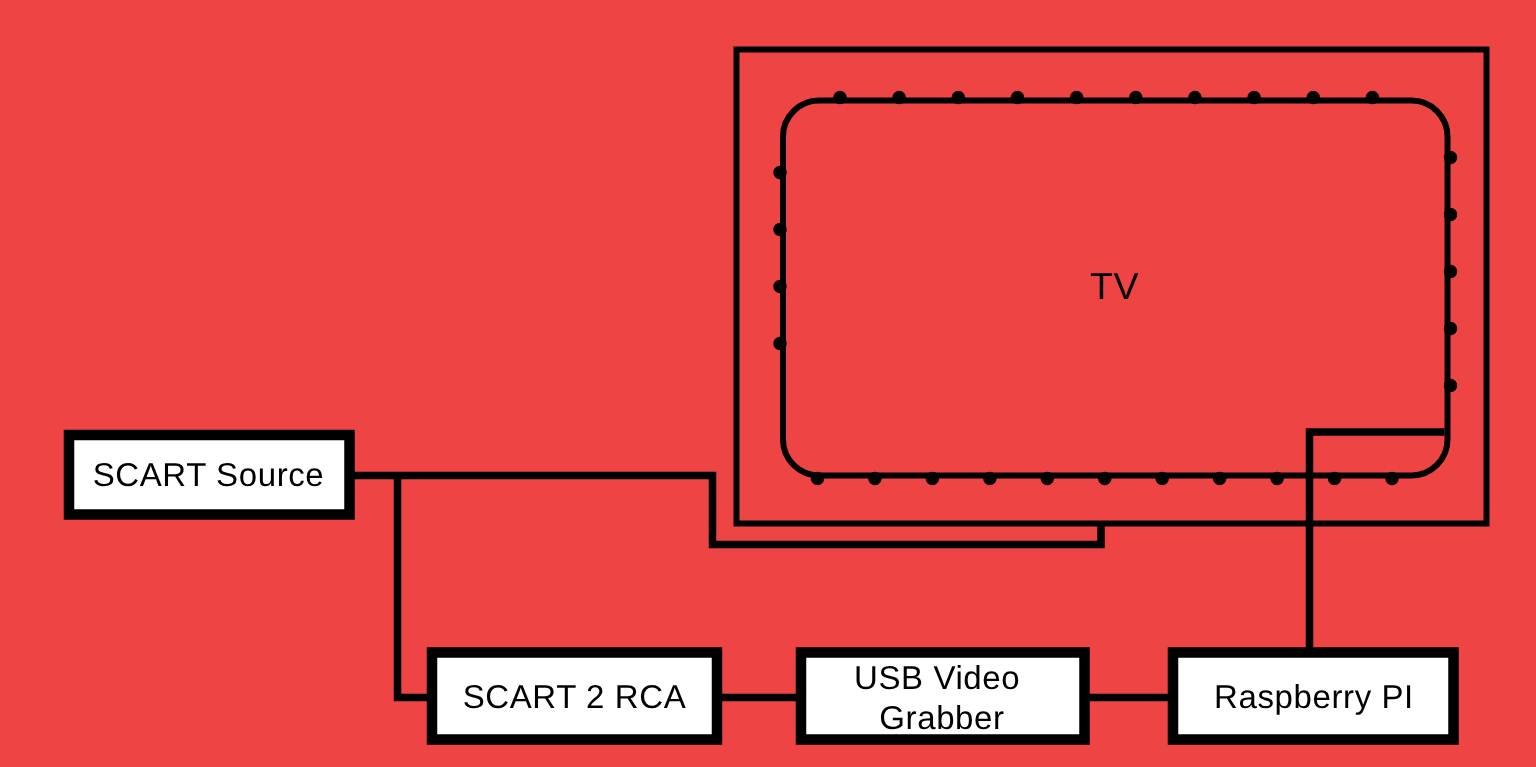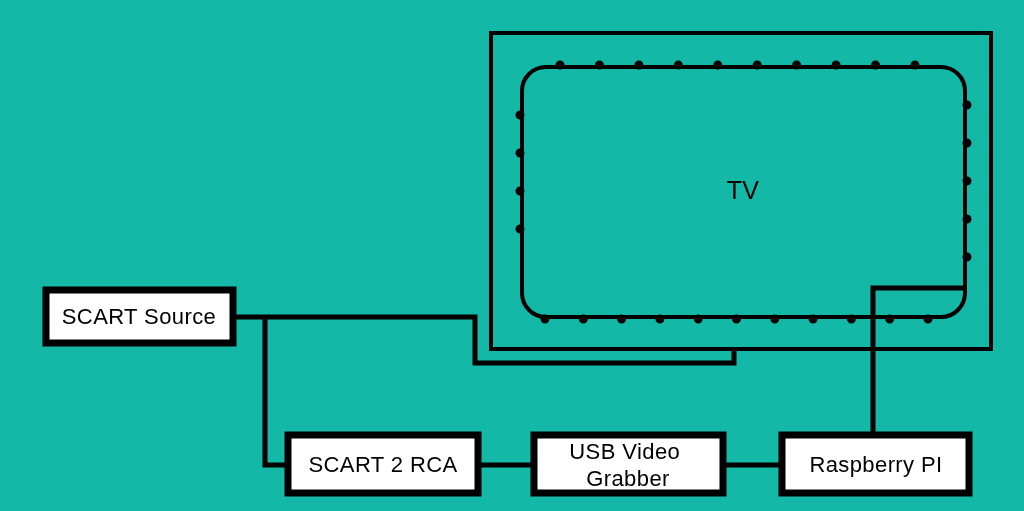--- a/index.html
+++ b/index.html
@@ -1,20 +1,20 @@
 <!DOCTYPE html>
 <html><head>
 <meta charset="utf-8">
 <style>
   html, body { margin: 0; padding: 0; background: #ffffff; }
   .stage {
     position: relative;
     width: 1024px;
     height: 511px;
-    background: #14b8a6;
+    background: #ef4444;
     overflow: hidden;
   }
   svg { display: block; }
   .node-rect {
     fill: #ffffff;
     stroke: #000000;
     stroke-width: 7;
   }
   .tv-rect {
     fill: none;

